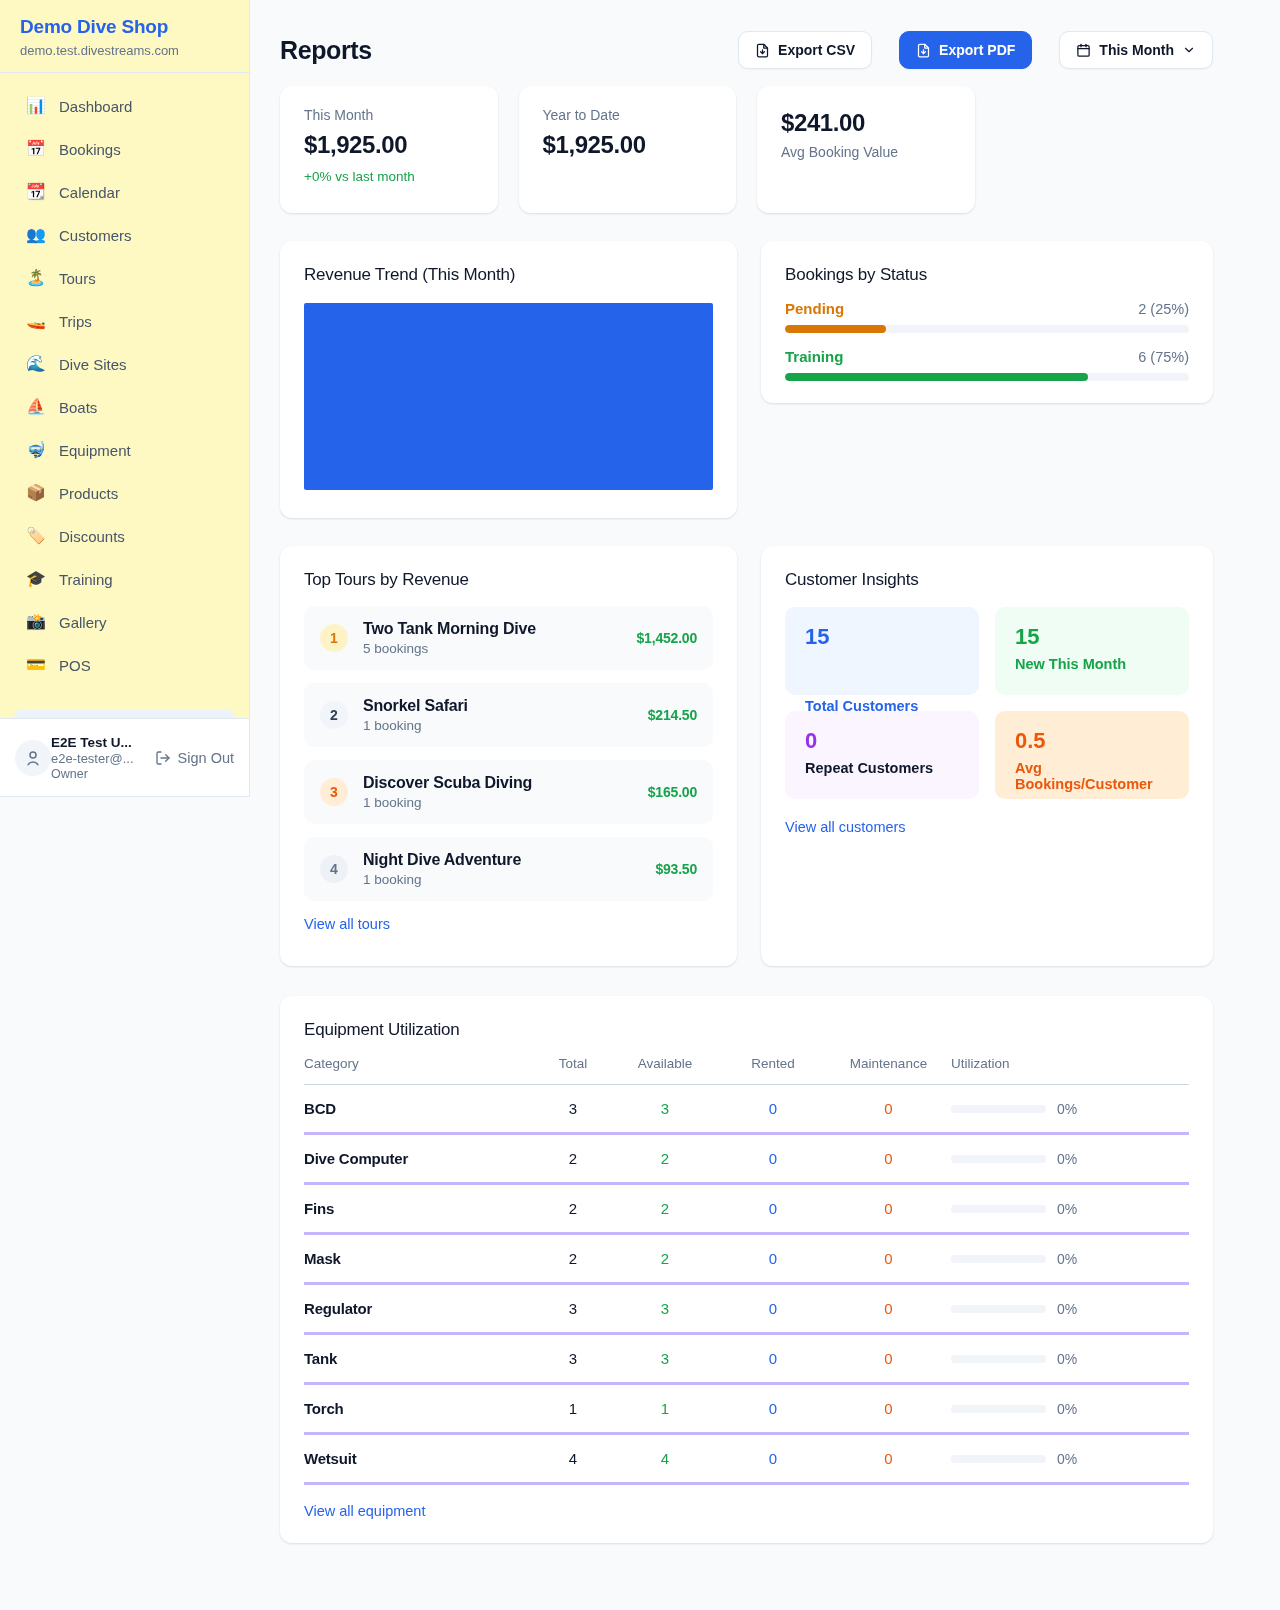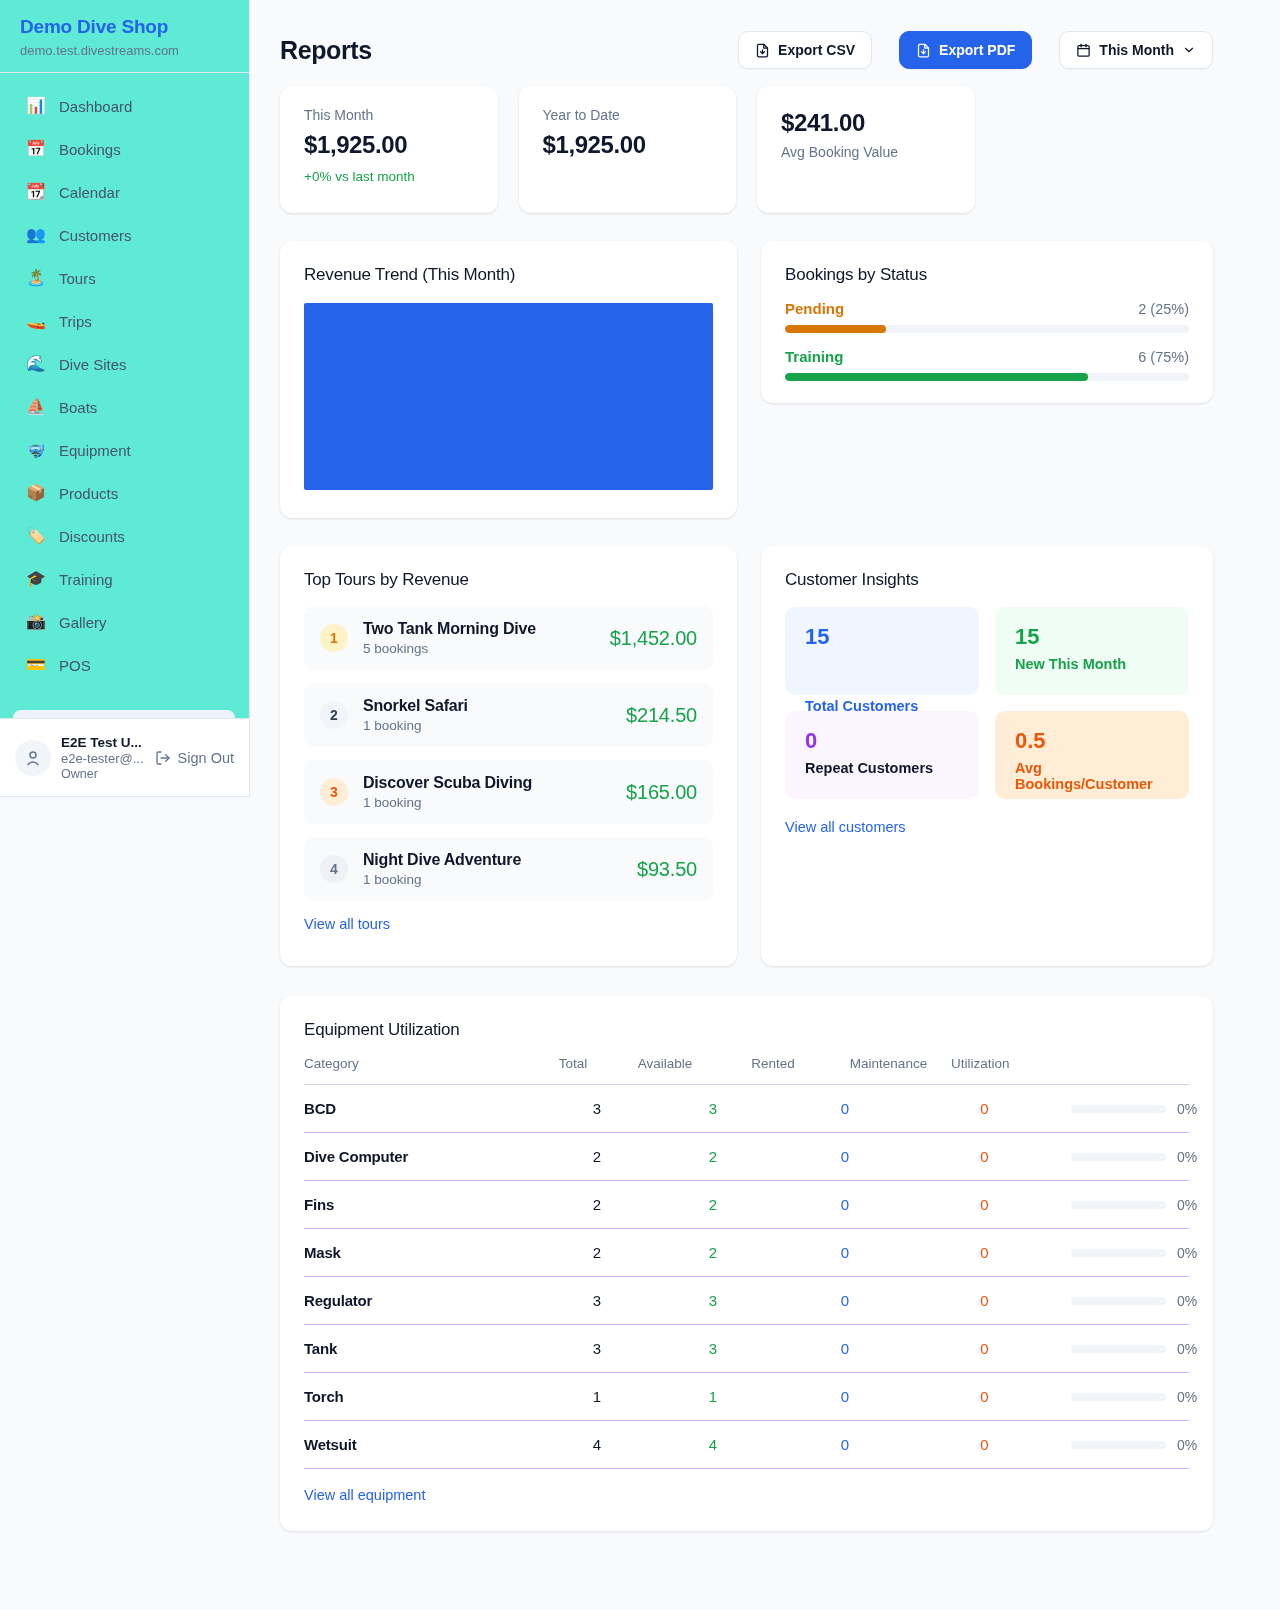--- a/index.html
+++ b/index.html
@@ -3,32 +3,32 @@
 <meta charset="utf-8">
 <style>
   html,body{margin:0;padding:0;}
   body{
     width:1280px;height:1610px;position:relative;
     background:#f8fafc;color:#0f172a;
     font-family:"Liberation Sans",sans-serif;
     -webkit-font-smoothing:antialiased;overflow:hidden;
   }
   
-  .sidebar{position:absolute;left:0;top:0;width:250px;height:797px;background:#5eead4;
+  .sidebar{position:absolute;left:0;top:0;width:250px;height:797px;background:#fef9c3;
     border-right:1px solid #e2e8f0;border-bottom:1px solid #e2e8f0;box-sizing:border-box;}
   .brand{padding:16px 20px 14px;border-bottom:1px solid #e2e8f0;}
   .brand-name{font-size:19px;font-weight:700;color:#2563eb;letter-spacing:-0.2px;}
   .brand-domain{font-size:13px;color:#64748b;margin-top:5px;}
   .nav{padding:14px 13px 0;}
   .nav-item{display:flex;align-items:center;gap:13px;height:38px;padding:0 13px;border-radius:8px;
     font-size:15px;color:#475569;margin-bottom:5px;cursor:pointer;}
   .nav-icon{width:20px;font-size:16px;line-height:1;text-align:center;flex:0 0 20px;}
   .nav-partial{position:absolute;left:13px;right:14px;bottom:78px;height:8px;background:#edf3fa;border-radius:8px 8px 0 0;}
   .sidebar-footer{position:absolute;left:0;bottom:0;width:100%;height:78px;border-top:1px solid #e2e8f0;
-    box-sizing:border-box;display:flex;align-items:center;padding:0 15px;gap:10px;background:#fff;}
+    box-sizing:border-box;display:flex;align-items:center;padding:0 15px;gap:0;background:#fff;}
   .avatar{width:36px;height:36px;border-radius:50%;background:#f1f5f9;display:flex;align-items:center;
     justify-content:center;color:#64748b;flex:0 0 36px;}
   .user-block{min-width:0;}
   .user-name{font-size:13.5px;font-weight:700;white-space:nowrap;}
   .user-email{font-size:13px;color:#64748b;margin-top:1px;white-space:nowrap;}
   .user-role{font-size:12.5px;color:#64748b;margin-top:1px;}
   .signout{display:flex;align-items:center;gap:7px;color:#64748b;font-size:14.5px;margin-left:auto;cursor:pointer;white-space:nowrap;}
   
   main{position:absolute;left:280px;top:0;width:933px;}
   .page-header{display:flex;align-items:center;margin-top:30px;height:40px;}
@@ -63,32 +63,32 @@
   
   .row3{display:grid;grid-template-columns:457px 452px;gap:24px;margin-top:28px;align-items:start;}
   .tall-panel{height:420px;}
   .tour-list{margin-top:16px;}
   .tour-row{display:flex;align-items:center;gap:15px;background:#f8fafc;border-radius:10px;
     padding:12px 16px;margin-bottom:13px;height:40px;}
   .badge{width:28px;height:28px;border-radius:50%;display:flex;align-items:center;justify-content:center;
     font-size:14px;font-weight:700;flex:0 0 28px;}
   .tour-name{font-size:16px;font-weight:700;letter-spacing:-0.2px;}
   .tour-bookings{font-size:13.5px;color:#64748b;margin-top:3px;}
-  .tour-amount{margin-left:auto;font-size:20px;font-weight:400;color:#16a34a;letter-spacing:-0.2px;}
+  .tour-amount{margin-left:auto;font-size:14px;font-weight:700;color:#16a34a;letter-spacing:-0.2px;}
   .view-link{display:block;text-align:left;color:#2563eb;font-size:14.5px;margin-top:15px;cursor:pointer;text-decoration:none;}
   .insights-grid{display:grid;grid-template-columns:1fr 1fr;gap:16px;margin-top:17px;}
   .tile{border-radius:10px;padding:17px 20px;height:88px;box-sizing:border-box;}
   .tile-value{font-size:22px;font-weight:800;}
   .tile-label{font-size:14.5px;font-weight:600;margin-top:6px;}
   .insights-link{margin-top:20px;}
   
   .equip{margin-top:30px;padding:24px;min-height:535px;box-sizing:border-box;}
   .tbl-head,.tbl-row{display:grid;grid-template-columns:232px 74px 110px 106px 125px 1fr;align-items:center;}
   .tbl-head{font-size:13.5px;color:#64748b;padding:16px 0 13px;border-bottom:1px solid #cbd5e1;}
-  .tbl-row{height:47px;border-bottom:1px solid #c4b5fd;font-size:15px;gap:24px;}
+  .tbl-row{height:47px;border-bottom:3px solid #c4b5fd;font-size:15px;}
   .th-num,.cell-num{text-align:center;}
   .cell-cat{font-weight:700;letter-spacing:-0.2px;}
   .util-cell{display:flex;align-items:center;gap:11px;}
   .util-bar{width:95px;height:8px;background:#f1f5f9;border-radius:4px;}
   .util-pct{font-size:14px;color:#64748b;}
   .equip-link{margin-top:18px;}
   svg{display:block;}
 </style>
 </head>
 <body>

